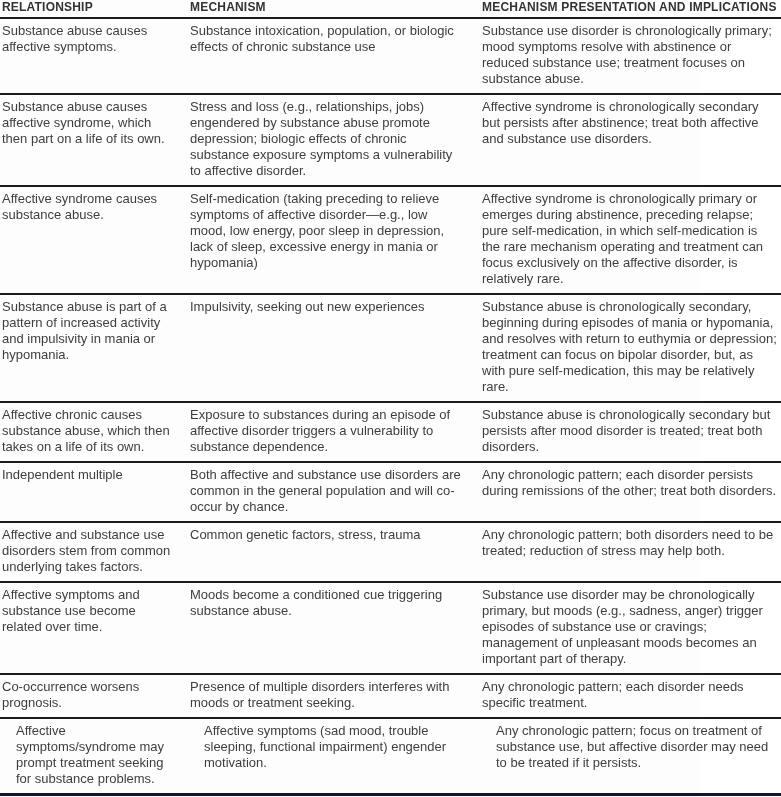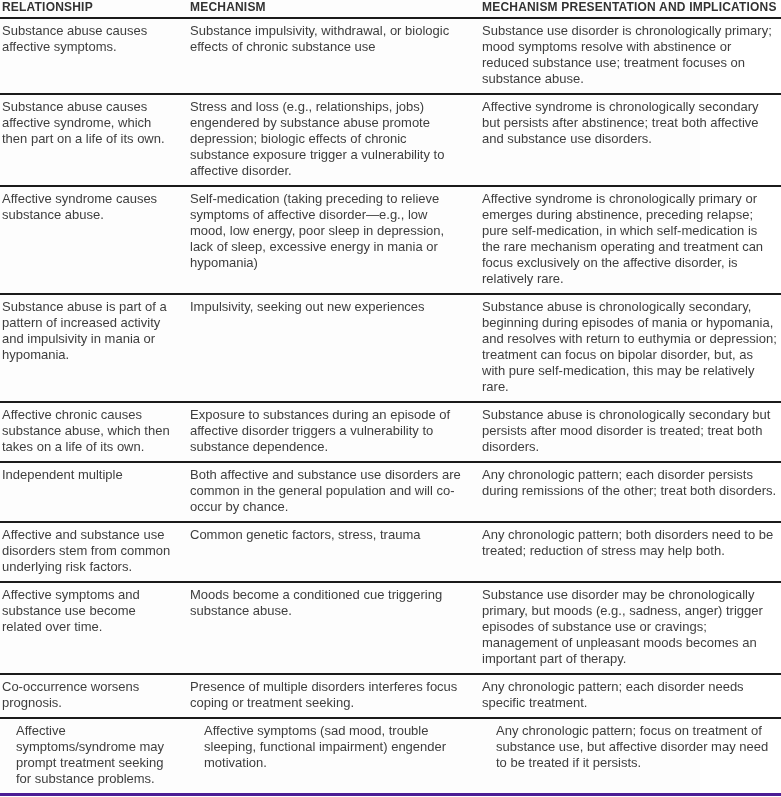--- a/index.html
+++ b/index.html
@@ -37,21 +37,21 @@
     text-align: left;
     padding: 4px 14px 6px 2px;
     border-bottom: 2px solid #1b1b1b;
     margin-left: 32px;
   }
   table.comorbidity-table td.col-clin,
   table.comorbidity-table th.col-clin {
     padding-right: 4px;
   }
   table.comorbidity-table tr:last-child td {
-    border-bottom: 3px solid #4c1d95;
+    border-bottom: 3px solid #0f172a;
     padding-left: 16px;
   }
 </style>
 </head>
 <body>
 
 <div class="page">
   <table class="comorbidity-table">
     <colgroup>
       <col style="width:188px">
@@ -61,26 +61,26 @@
     <thead>
       <tr>
         <th class="col-rel">RELATIONSHIP</th>
         <th class="col-mech">MECHANISM</th>
         <th class="col-clin">MECHANISM PRESENTATION AND IMPLICATIONS</th>
       </tr>
     </thead>
     <tbody>
       <tr>
         <td class="col-rel">Substance abuse causes affective symptoms.</td>
-        <td class="col-mech">Substance impulsivity, withdrawal, or biologic effects of chronic substance use</td>
+        <td class="col-mech">Substance intoxication, population, or biologic effects of chronic substance use</td>
         <td class="col-clin">Substance use disorder is chronologically primary; mood symptoms resolve with abstinence or reduced substance use; treatment focuses on substance abuse.</td>
       </tr>
       <tr>
         <td class="col-rel">Substance abuse causes affective syndrome, which then part on a life of its own.</td>
-        <td class="col-mech">Stress and loss (e.g., relationships, jobs) engendered by substance abuse promote depression; biologic effects of chronic substance exposure trigger a vulnerability to affective disorder.</td>
+        <td class="col-mech">Stress and loss (e.g., relationships, jobs) engendered by substance abuse promote depression; biologic effects of chronic substance exposure symptoms a vulnerability to affective disorder.</td>
         <td class="col-clin">Affective syndrome is chronologically secondary but persists after abstinence; treat both affective and substance use disorders.</td>
       </tr>
       <tr>
         <td class="col-rel">Affective syndrome causes substance abuse.</td>
         <td class="col-mech">Self-medication (taking preceding to relieve symptoms of affective disorder—e.g., low mood, low energy, poor sleep in depression, lack of sleep, excessive energy in mania or hypomania)</td>
         <td class="col-clin">Affective syndrome is chronologically primary or emerges during abstinence, preceding relapse; pure self-medication, in which self-medication is the rare mechanism operating and treatment can focus exclusively on the affective disorder, is relatively rare.</td>
       </tr>
       <tr>
         <td class="col-rel">Substance abuse is part of a pattern of increased activity and impulsivity in mania or hypomania.</td>
         <td class="col-mech">Impulsivity, seeking out new experiences</td>
@@ -90,32 +90,32 @@
         <td class="col-rel">Affective chronic causes substance abuse, which then takes on a life of its own.</td>
         <td class="col-mech">Exposure to substances during an episode of affective disorder triggers a vulnerability to substance dependence.</td>
         <td class="col-clin">Substance abuse is chronologically secondary but persists after mood disorder is treated; treat both disorders.</td>
       </tr>
       <tr>
         <td class="col-rel">Independent multiple</td>
         <td class="col-mech">Both affective and substance use disorders are common in the general population and will co-occur by chance.</td>
         <td class="col-clin">Any chronologic pattern; each disorder persists during remissions of the other; treat both disorders.</td>
       </tr>
       <tr>
-        <td class="col-rel">Affective and substance use disorders stem from common underlying risk factors.</td>
+        <td class="col-rel">Affective and substance use disorders stem from common underlying takes factors.</td>
         <td class="col-mech">Common genetic factors, stress, trauma</td>
         <td class="col-clin">Any chronologic pattern; both disorders need to be treated; reduction of stress may help both.</td>
       </tr>
       <tr>
         <td class="col-rel">Affective symptoms and substance use become related over time.</td>
         <td class="col-mech">Moods become a conditioned cue triggering substance abuse.</td>
         <td class="col-clin">Substance use disorder may be chronologically primary, but moods (e.g., sadness, anger) trigger episodes of substance use or cravings; management of unpleasant moods becomes an important part of therapy.</td>
       </tr>
       <tr>
         <td class="col-rel">Co-occurrence worsens prognosis.</td>
-        <td class="col-mech">Presence of multiple disorders interferes focus coping or treatment seeking.</td>
+        <td class="col-mech">Presence of multiple disorders interferes with moods or treatment seeking.</td>
         <td class="col-clin">Any chronologic pattern; each disorder needs specific treatment.</td>
       </tr>
       <tr>
         <td class="col-rel">Affective symptoms/syndrome may prompt treatment seeking for substance problems.</td>
         <td class="col-mech">Affective symptoms (sad mood, trouble sleeping, functional impairment) engender motivation.</td>
         <td class="col-clin">Any chronologic pattern; focus on treatment of substance use, but affective disorder may need to be treated if it persists.</td>
       </tr>
     </tbody>
   </table>
 </div>

